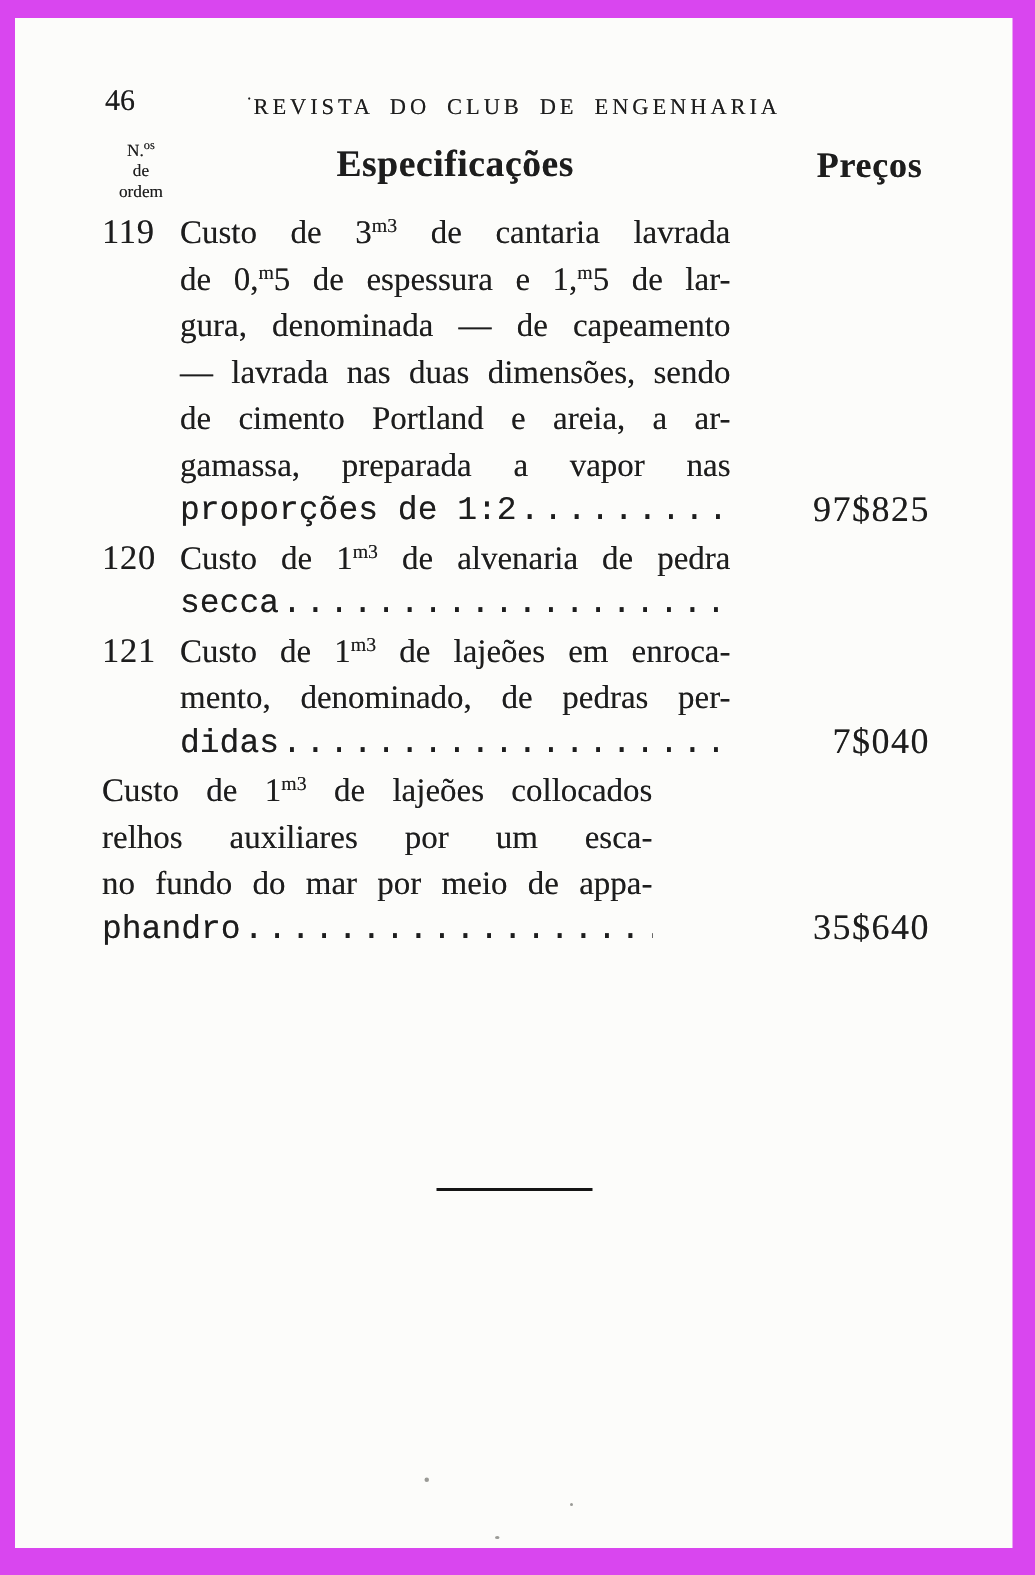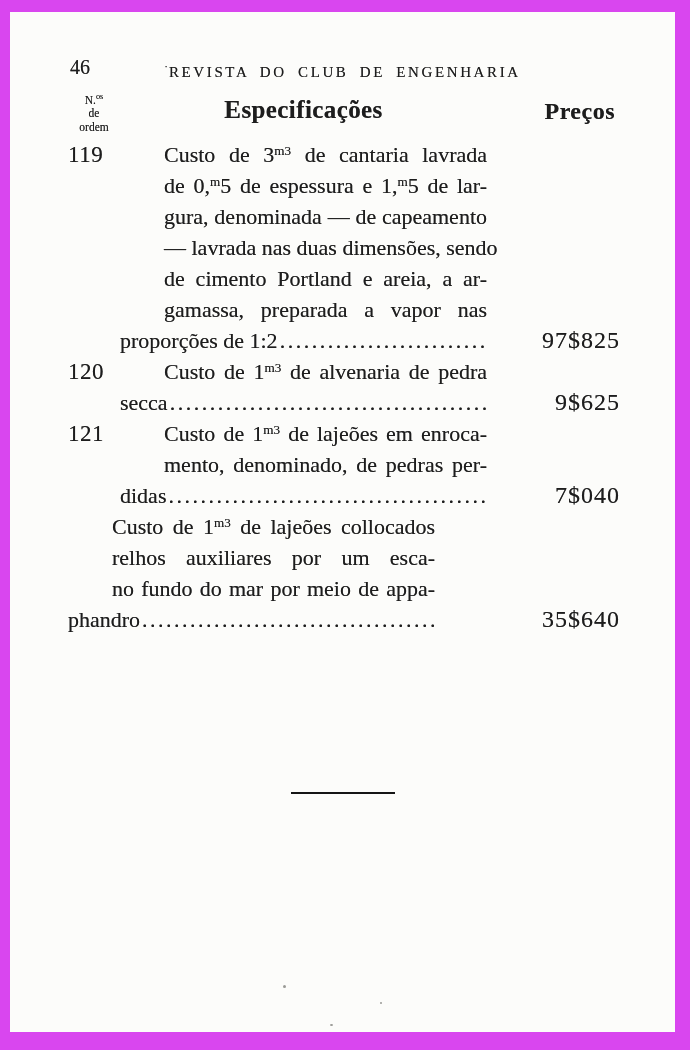--- a/index.html
+++ b/index.html
@@ -48,23 +48,23 @@
   }
 
   
   .items { margin-top: 0; }
   .row { display: flex; padding-left: 58px; }
   .num {
     width: 52px; font-size: 23px; line-height: 31px;
     flex: none; letter-spacing: 0.5px;
   }
   .desc { width: 367px; flex: none; font-size: 22px; line-height: 31px; }
-  .line { text-align: justify; text-align-last: justify; white-space: nowrap; margin-left: 44px; }
+  .line { text-align: justify; text-align-last: justify; white-space: nowrap; }
   .line sup, .lastline sup { font-size: 60%; vertical-align: 0.55em; line-height: 0; }
-  .lastline { display: flex; align-items: flex-start; }
+  .lastline { display: flex; align-items: flex-start; font-family: Liberation Mono, monospace; }
   .tail { white-space: nowrap; flex: none; }
   .dots {
     flex: 1; overflow: hidden; white-space: nowrap;
     letter-spacing: 2.5px; margin-left: 2px;
   }
   .price {
     flex: 1; align-self: flex-end; text-align: right;
     padding-right: 55px; font-size: 24px; line-height: 31px;
     letter-spacing: 1px; white-space: nowrap;
   }
@@ -118,21 +118,20 @@
 
       <div class="row">
         <div class="num">120</div>
         <div class="desc">
           <div class="line">Custo de 1<sup>m3</sup> de alvenaria de pedra</div>
           <div class="lastline">
             <span class="tail">secca</span>
               <span class="dots">................................................................................</span>
           </div>
         </div>
-        <div class="price">9$625</div>
       </div>
 
       <div class="row">
         <div class="num">121</div>
         <div class="desc">
           <div class="line">Custo de 1<sup>m3</sup> de lajeões em enroca-</div>
           <div class="line">mento, denominado, de pedras per-</div>
           <div class="lastline">
             <span class="tail">didas</span>
               <span class="dots">................................................................................</span>

